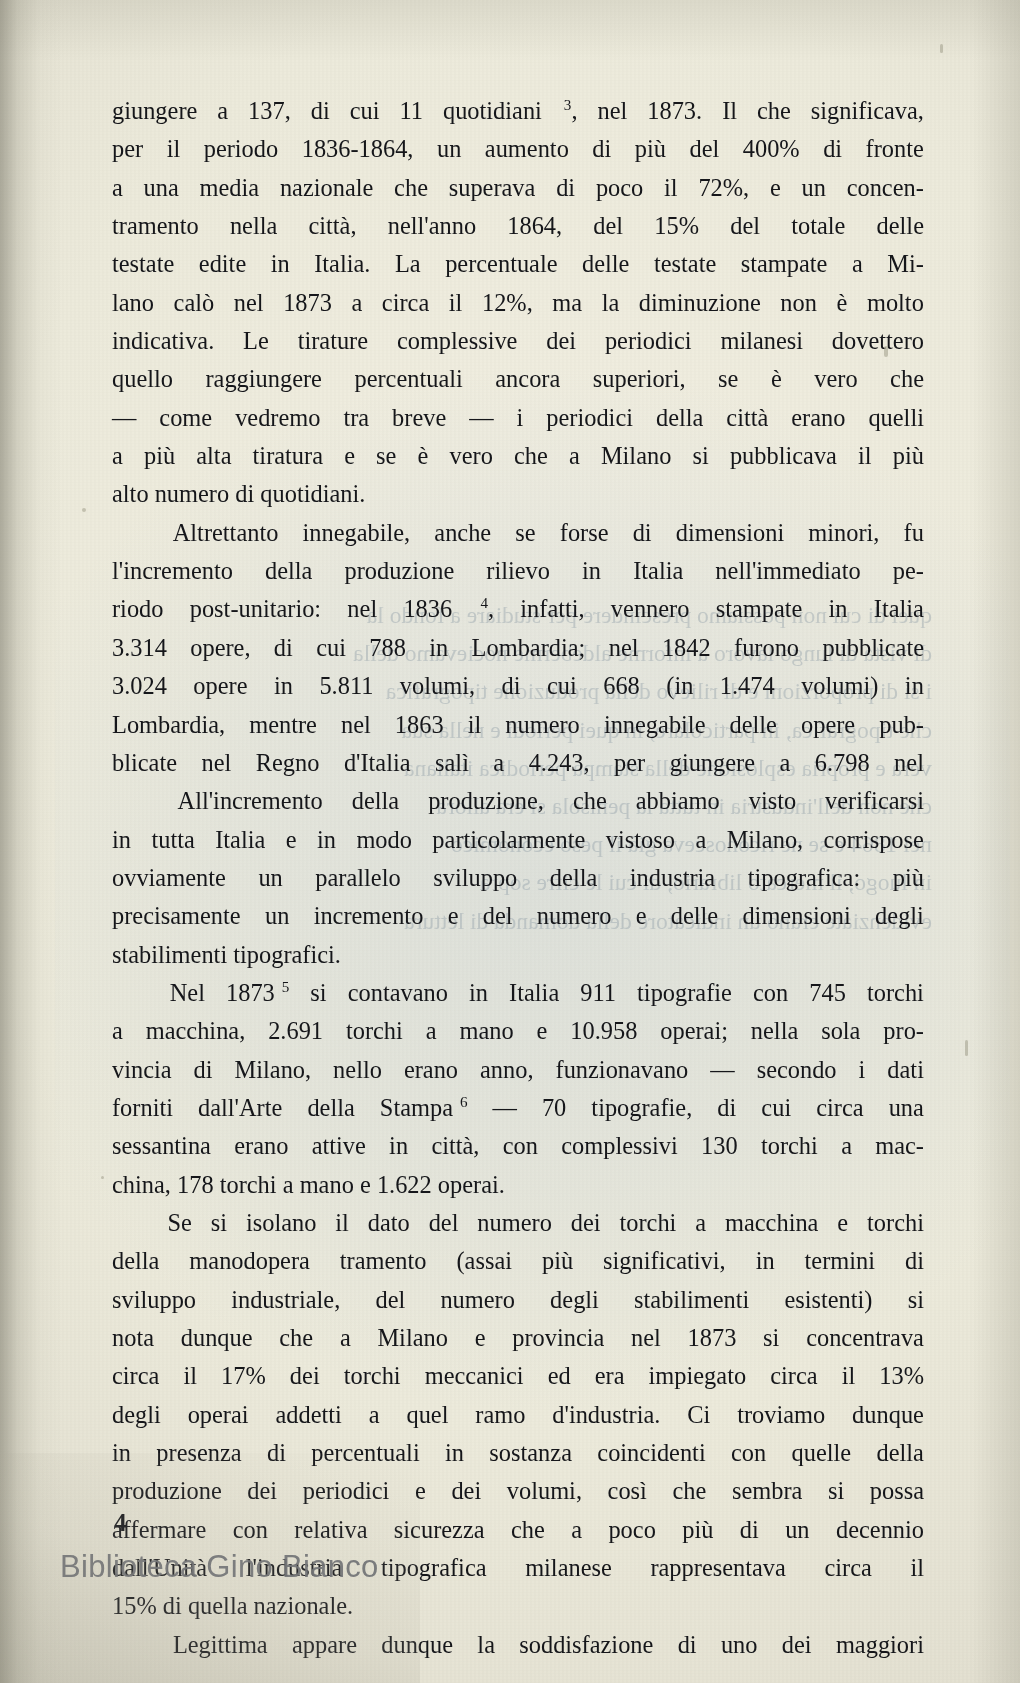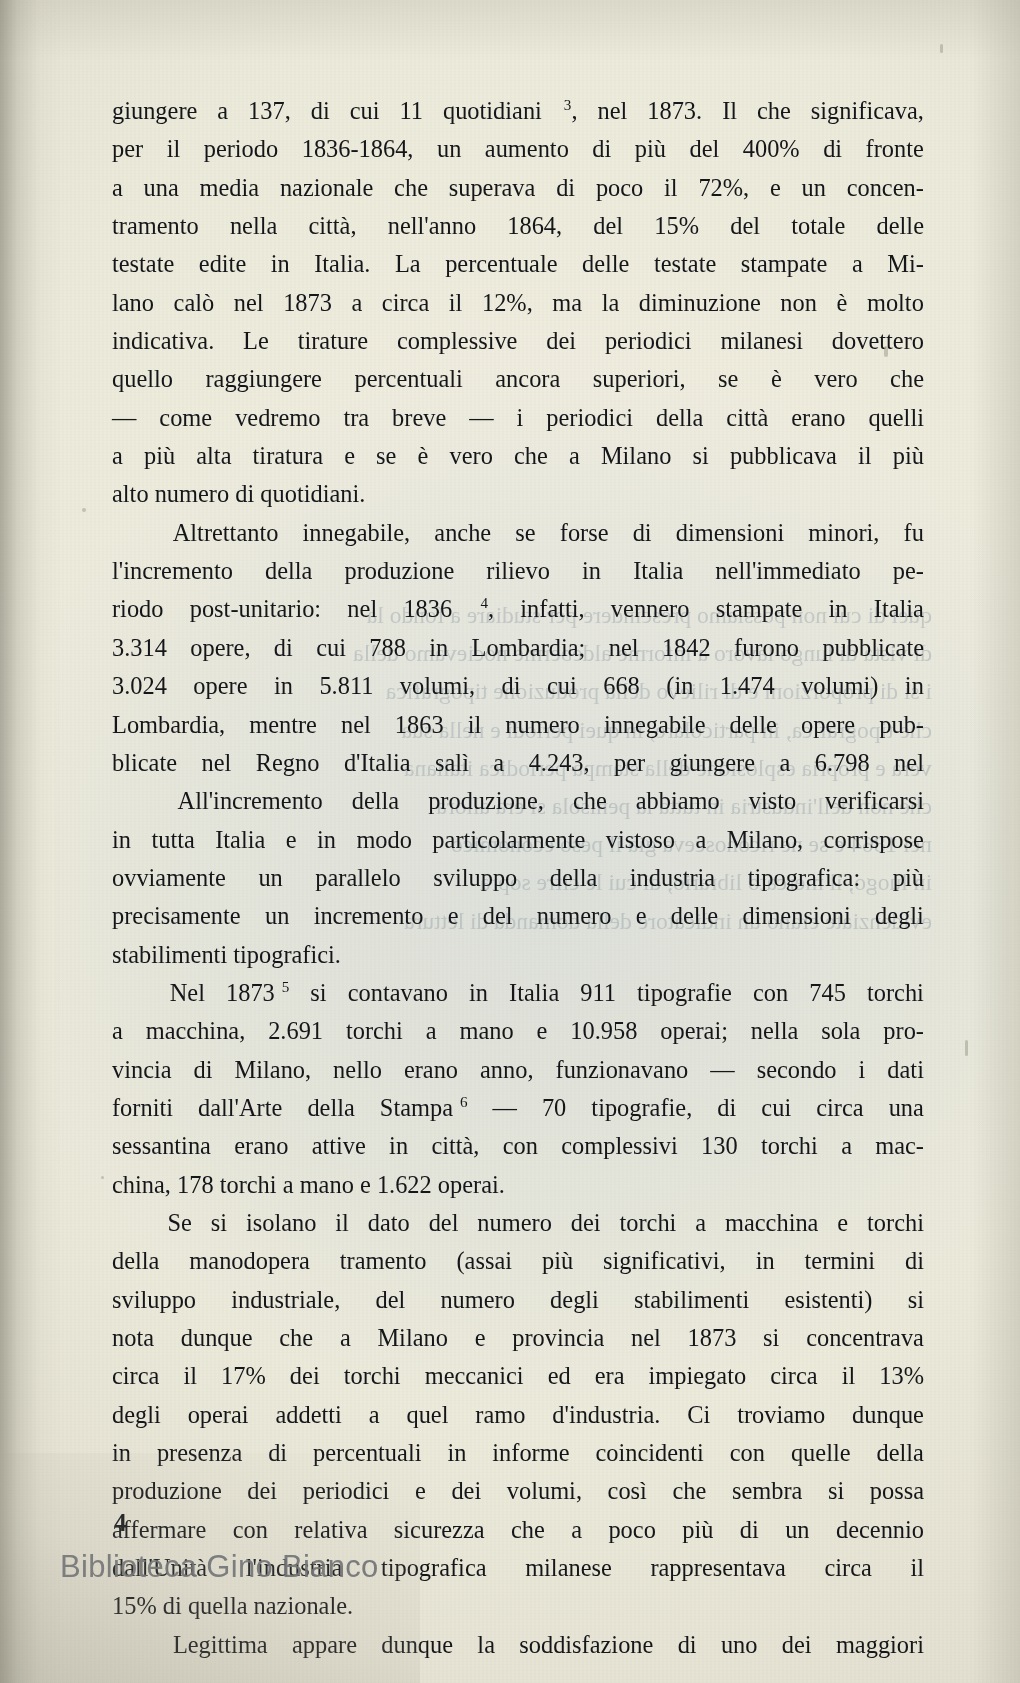--- a/index.html
+++ b/index.html
@@ -243,21 +243,21 @@
         <span class="jl"><span class="w">sessantina</span><span class="w">erano</span><span class="w">attive</span><span class="w">in</span><span class="w">città,</span><span class="w">con</span><span class="w">complessivi</span><span class="w">130</span><span class="w">torchi</span><span class="w">a</span><span class="w">mac-</span></span>
         <span class="jl last"><span class="w">china, </span><span class="w">178 </span><span class="w">torchi </span><span class="w">a </span><span class="w">mano </span><span class="w">e </span><span class="w">1.622 </span><span class="w">operai.</span></span>
       </p>
       <p>
         <span class="jl ind"><span class="w">Se</span><span class="w">si</span><span class="w">isolano</span><span class="w">il</span><span class="w">dato</span><span class="w">del</span><span class="w">numero</span><span class="w">dei</span><span class="w">torchi</span><span class="w">a</span><span class="w">macchina</span><span class="w">e</span><span class="w">torchi</span></span>
         <span class="jl"><span class="w">della</span><span class="w">manodopera</span><span class="w">tramento</span><span class="w">(assai</span><span class="w">più</span><span class="w">significativi,</span><span class="w">in</span><span class="w">termini</span><span class="w">di</span></span>
         <span class="jl"><span class="w">sviluppo</span><span class="w">industriale,</span><span class="w">del</span><span class="w">numero</span><span class="w">degli</span><span class="w">stabilimenti</span><span class="w">esistenti)</span><span class="w">si</span></span>
         <span class="jl"><span class="w">nota</span><span class="w">dunque</span><span class="w">che</span><span class="w">a</span><span class="w">Milano</span><span class="w">e</span><span class="w">provincia</span><span class="w">nel</span><span class="w">1873</span><span class="w">si</span><span class="w">concentrava</span></span>
         <span class="jl"><span class="w">circa</span><span class="w">il</span><span class="w">17%</span><span class="w">dei</span><span class="w">torchi</span><span class="w">meccanici</span><span class="w">ed</span><span class="w">era</span><span class="w">impiegato</span><span class="w">circa</span><span class="w">il</span><span class="w">13%</span></span>
         <span class="jl"><span class="w">degli</span><span class="w">operai</span><span class="w">addetti</span><span class="w">a</span><span class="w">quel</span><span class="w">ramo</span><span class="w">d'industria.</span><span class="w">Ci</span><span class="w">troviamo</span><span class="w">dunque</span></span>
-        <span class="jl"><span class="w">in</span><span class="w">presenza</span><span class="w">di</span><span class="w">percentuali</span><span class="w">in</span><span class="w">informe</span><span class="w">coincidenti</span><span class="w">con</span><span class="w">quelle</span><span class="w">della</span></span>
+        <span class="jl"><span class="w">in</span><span class="w">presenza</span><span class="w">di</span><span class="w">percentuali</span><span class="w">in</span><span class="w">sostanza</span><span class="w">coincidenti</span><span class="w">con</span><span class="w">quelle</span><span class="w">della</span></span>
         <span class="jl"><span class="w">produzione</span><span class="w">dei</span><span class="w">periodici</span><span class="w">e</span><span class="w">dei</span><span class="w">volumi,</span><span class="w">così</span><span class="w">che</span><span class="w">sembra</span><span class="w">si</span><span class="w">possa</span></span>
         <span class="jl"><span class="w">affermare</span><span class="w">con</span><span class="w">relativa</span><span class="w">sicurezza</span><span class="w">che</span><span class="w">a</span><span class="w">poco</span><span class="w">più</span><span class="w">di</span><span class="w">un</span><span class="w">decennio</span></span>
         <span class="jl"><span class="w">dall'Unità</span><span class="w">l'industria</span><span class="w">tipografica</span><span class="w">milanese</span><span class="w">rappresentava</span><span class="w">circa</span><span class="w">il</span></span>
         <span class="jl last"><span class="w">15% </span><span class="w">di </span><span class="w">quella </span><span class="w">nazionale.</span></span>
       </p>
       <p>
         <span class="jl ind"><span class="w">Legittima</span><span class="w">appare</span><span class="w">dunque</span><span class="w">la</span><span class="w">soddisfazione</span><span class="w">di</span><span class="w">uno</span><span class="w">dei</span><span class="w">maggiori</span></span>
       </p>
     </div>
 

